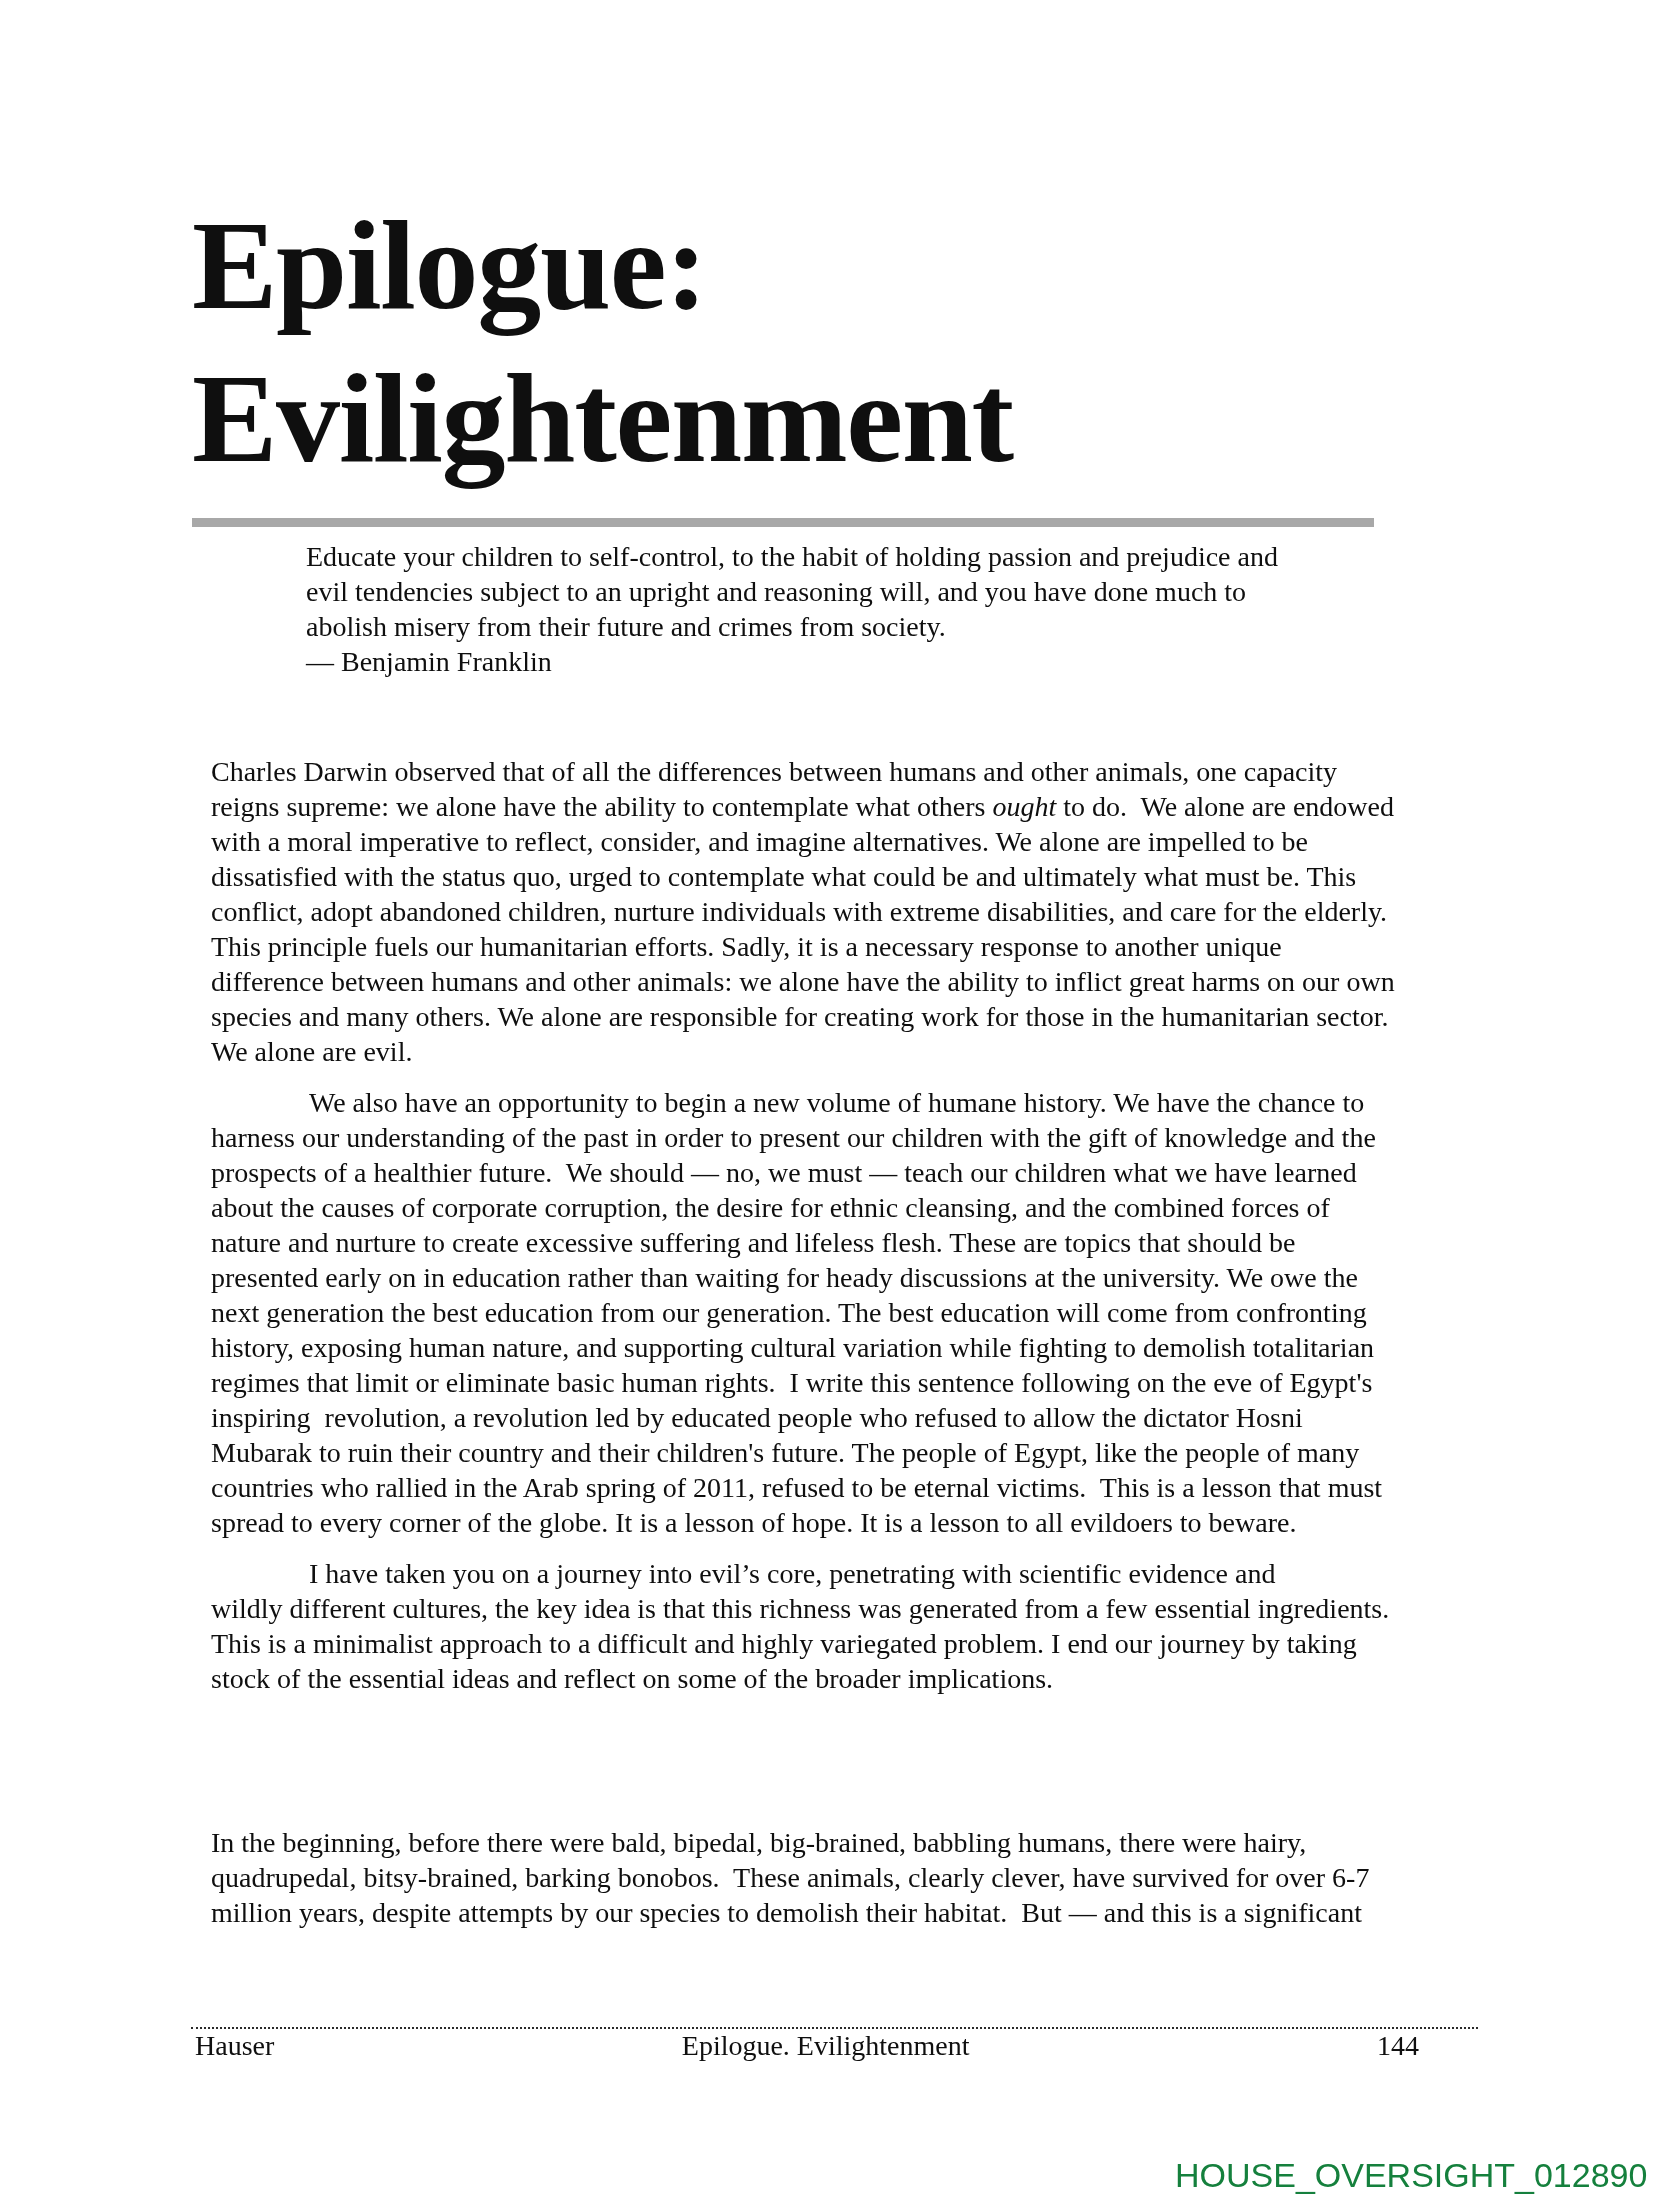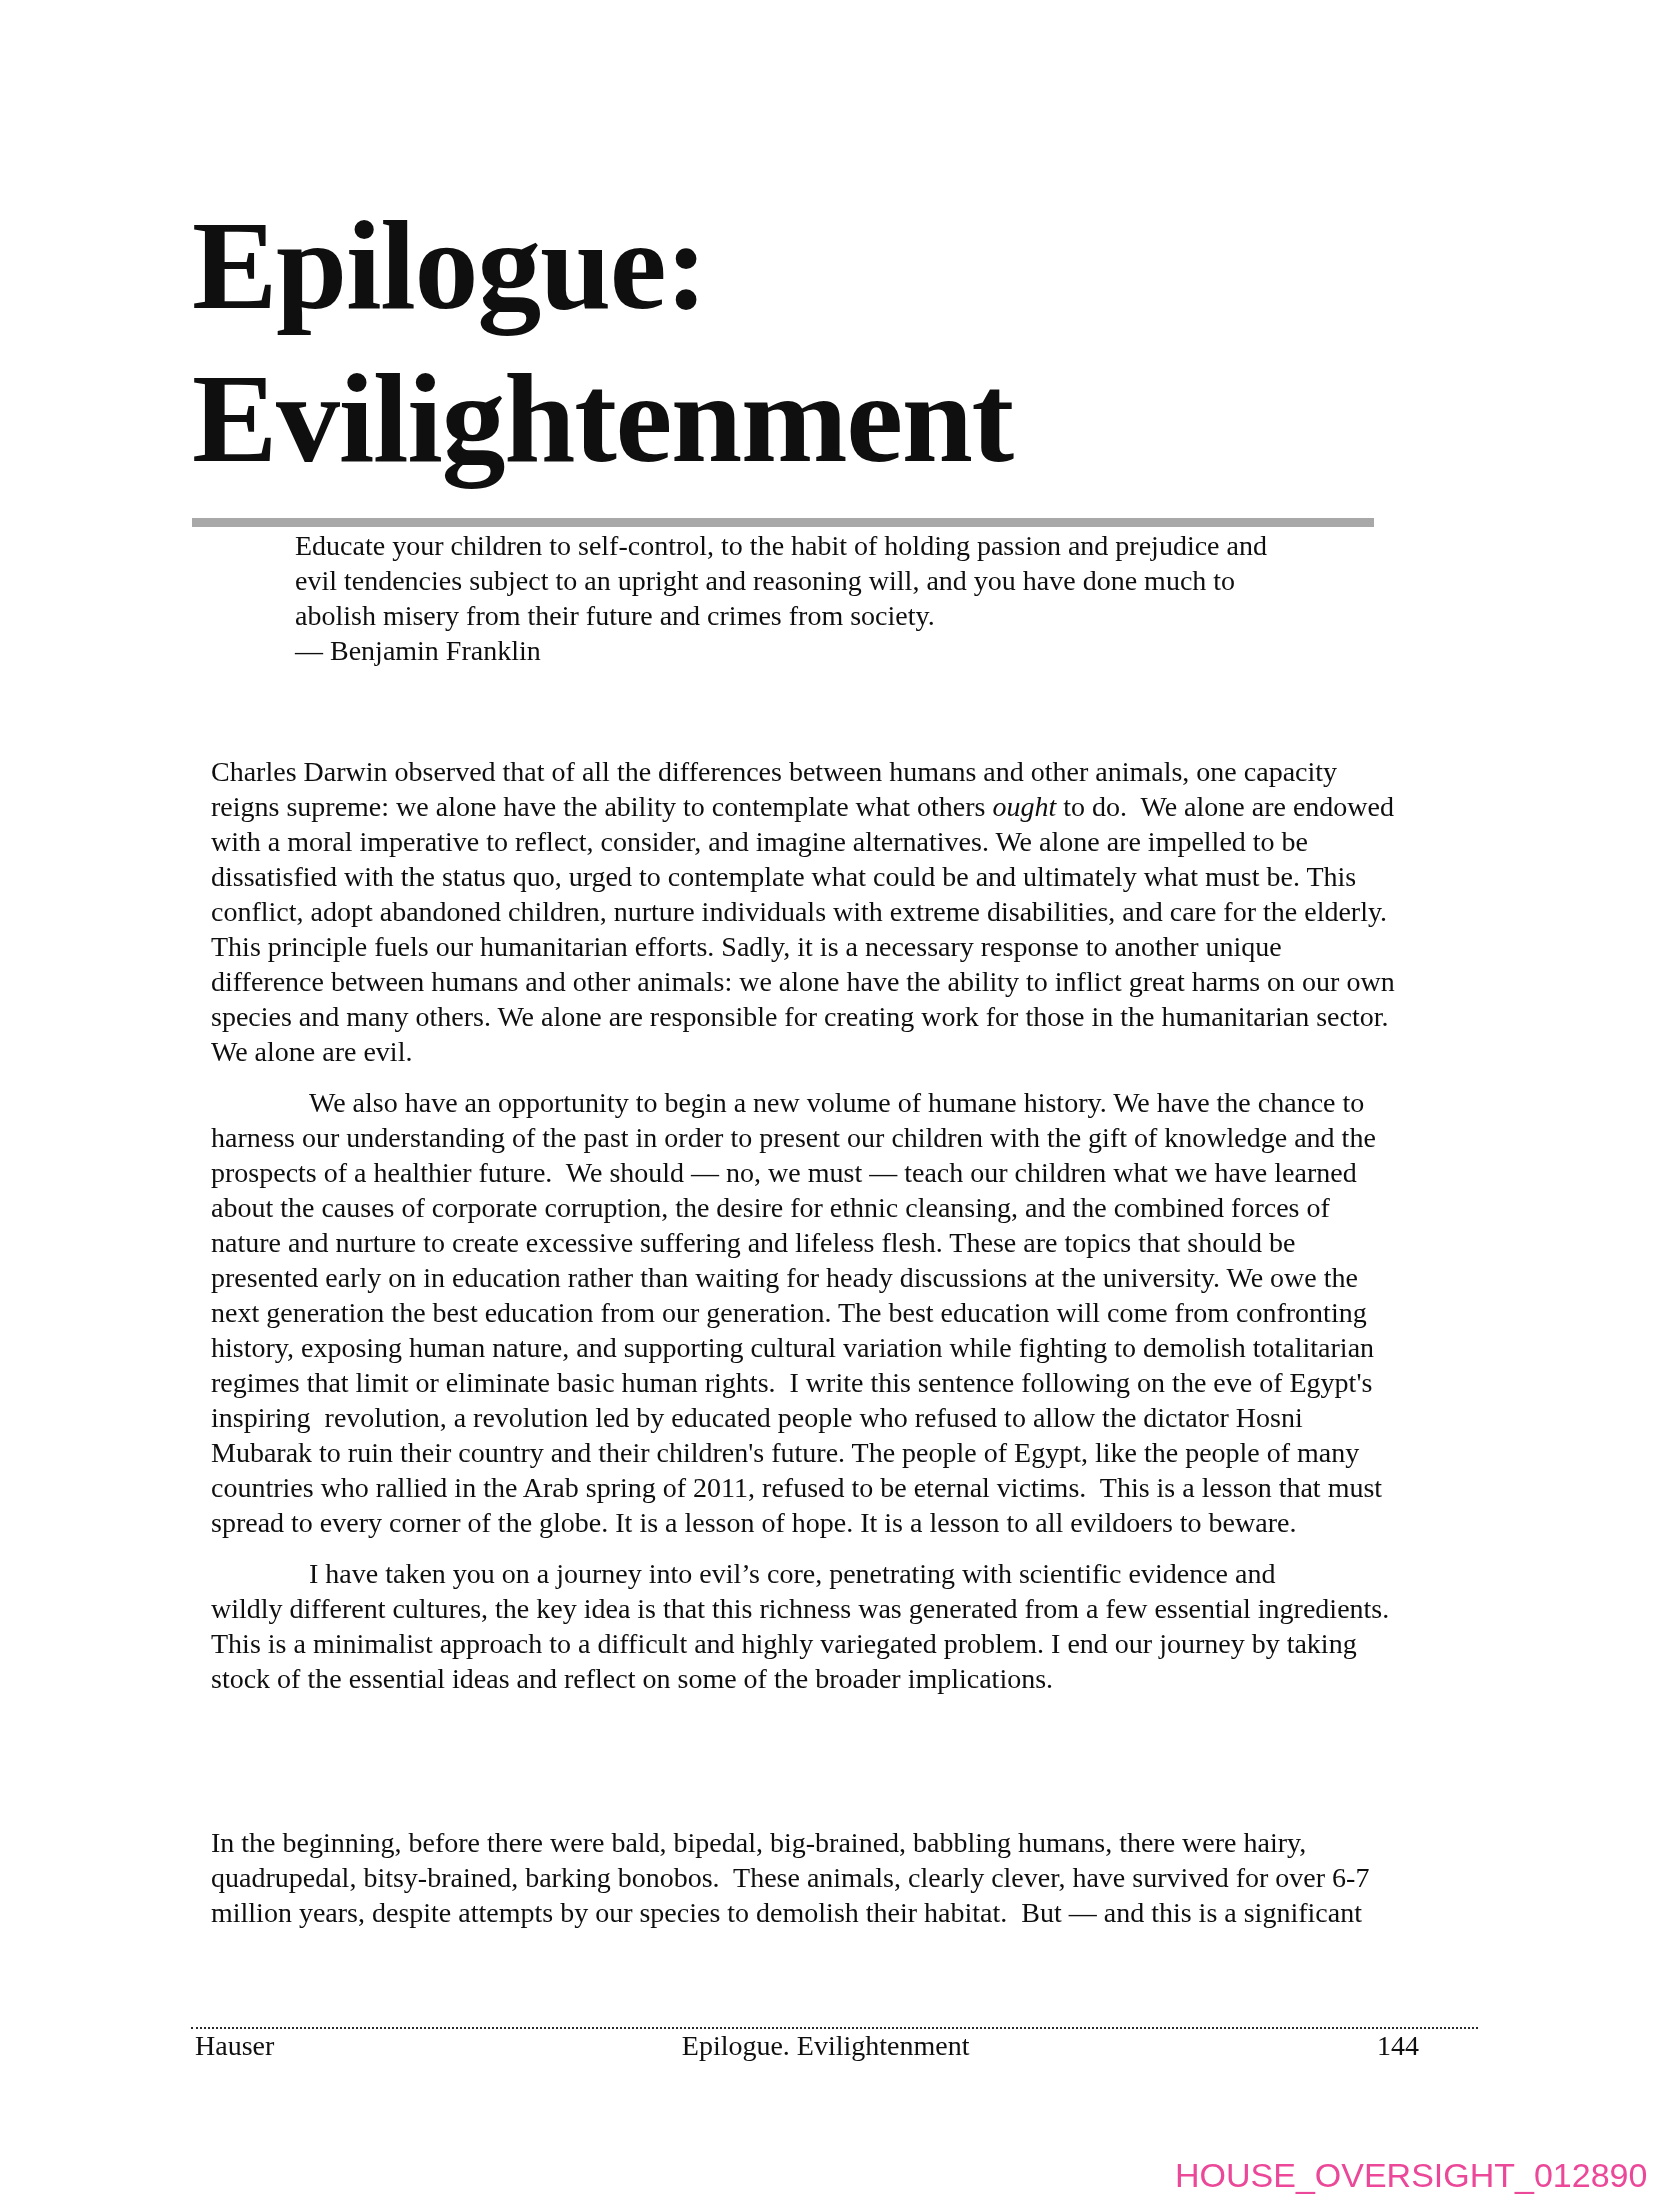--- a/index.html
+++ b/index.html
@@ -25,21 +25,21 @@
   }
   .title-rule {
     position: absolute;
     left: 192px;
     top: 518px;
     width: 1182px;
     height: 8.5px;
     background: #a8a8a8;
   }
   .epigraph {
-    margin: 0;
+    margin: 11px;
     position: absolute;
     left: 295px;
     top: 528px;
     font-size: 28px;
     line-height: 35px;
   }
   .body-text {
     position: absolute;
     left: 195px;
     top: 738px;
@@ -79,21 +79,21 @@
     align-items: baseline;
     font-size: 28px;
     line-height: 35px;
   }
   .watermark {
     position: absolute;
     right: 21.6px;
     top: 2156px;
     font-family: "Liberation Sans", "DejaVu Sans", sans-serif;
     font-size: 34px;
-    color: #ec4899;
+    color: #15803d;
     letter-spacing: 0px;
   }
 </style>
 </head>
 <body>
 
 <div class="page">
 
   <header class="chapter-title">
       <div class="line">Epilogue:</div>

